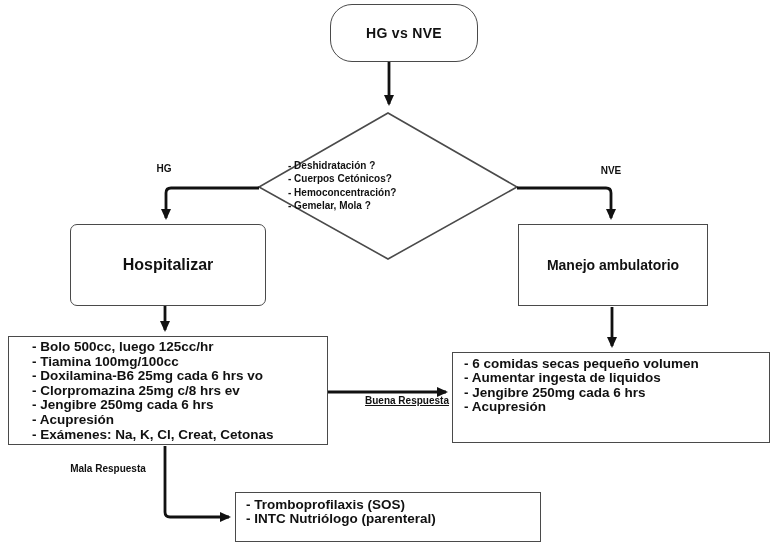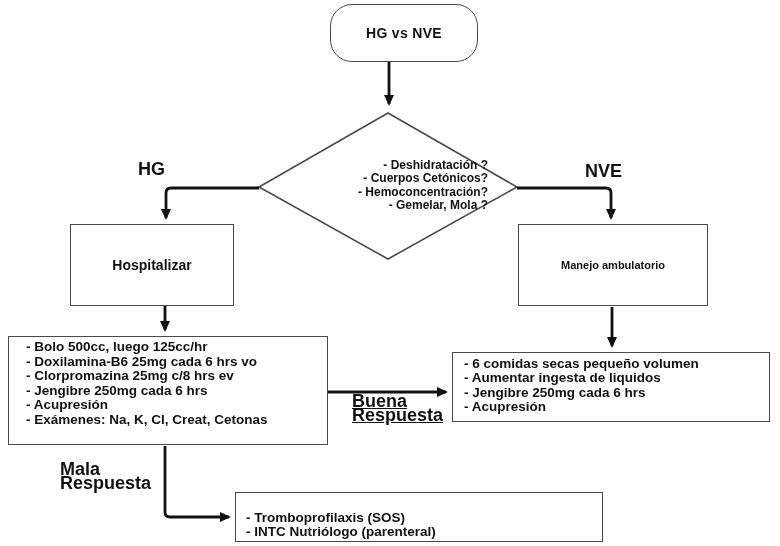--- a/index.html
+++ b/index.html
@@ -32,41 +32,42 @@
     text-align: center;
   }
   .start {
     left: 315px; top: 4px;
     width: 148px; height: 58px;
     border-radius: 22px;
     font-size: 14px;
     letter-spacing: .3px;
     margin-left: 15px;
   }
-  .hospitalizar { left: 70px;  top: 224px; width: 164px; height: 82px; font-size: 14px; }
-  .ambulatorio  { left: 518px; top: 224px; width: 190px; height: 82px; font-size: 11px; text-align: right; }
+  .hospitalizar { left: 70px;  top: 224px; width: 196px; height: 82px; font-size: 16px; border-radius: 7px; }
+  .ambulatorio  { left: 518px; top: 224px; width: 190px; height: 82px; font-size: 14px; text-align: right; }
   .listbox { font-size: 13.5px; font-weight: bold; }
   .listbox .line { white-space: nowrap; }
-  .hg-protocol  { left: 8px;   top: 336px; width: 320px; height: 109px; padding: 3px 17px; }
+  .hg-protocol  { left: 8px;   top: 336px; width: 320px; height: 109px; padding: 3px 23px; }
   .hg-protocol .line { line-height: 14.6px; }
-  .nve-protocol { left: 452px; top: 352px; width: 318px; height: 70px;  padding: 4px 11px; }
+  .nve-protocol { left: 452px; top: 352px; width: 318px; height: 91px;  padding: 4px 11px; }
   .nve-protocol .line { line-height: 14.3px; }
-  .escalation   { left: 235px; top: 492px; width: 368px; height: 50px;  padding: 18px 10px; }
+  .escalation   { left: 235px; top: 492px; width: 306px; height: 50px;  padding: 5px 10px; }
   .escalation .line { line-height: 14.2px; }
   .decision-text {
     position: absolute;
     left: 288px; top: 159px; width: 200px;
-    text-align: right;
-    font-size: 12px;
+    text-align: left;
+    font-size: 10px;
     font-weight: bold;
   }
   .decision-text .line { line-height: 13.4px; white-space: nowrap; }
   .edge-label {
     position: absolute;
-    font-size: 18px;
+    text-align: center;
+    font-size: 10px;
     font-weight: bold;
     line-height: 14px;
   }
   .label-hg    { left: 138px; top: 162px; width: 52px;  }
   .label-nve   { left: 585px; top: 164px; width: 52px;  }
   .label-buena { left: 352px; top: 394px; width: 110px; text-decoration: underline; }
   .label-mala  { left: 60px;  top: 462px; width: 96px;  }
 </style>
 </head>
 <body>
@@ -114,20 +115,21 @@
   <div class="node hospitalizar centered">
     <span>Hospitalizar</span>
   </div>
 
   <div class="node ambulatorio centered">
     <span>Manejo ambulatorio</span>
   </div>
 
   <div class="node listbox hg-protocol">
     <div class="line">- Bolo 500cc, luego 125cc/hr</div>
+    <div class="line">- Tiamina 100mg/100cc</div>
     <div class="line">- Doxilamina-B6 25mg cada 6 hrs vo</div>
     <div class="line">- Clorpromazina 25mg c/8 hrs ev</div>
     <div class="line">- Jengibre 250mg cada 6 hrs</div>
     <div class="line">- Acupresión</div>
     <div class="line">- Exámenes: Na, K, Cl, Creat, Cetonas</div>
   </div>
 
   <div class="node listbox nve-protocol">
     <div class="line">- 6 comidas secas pequeño volumen</div>
     <div class="line">- Aumentar ingesta de liquidos</div>

